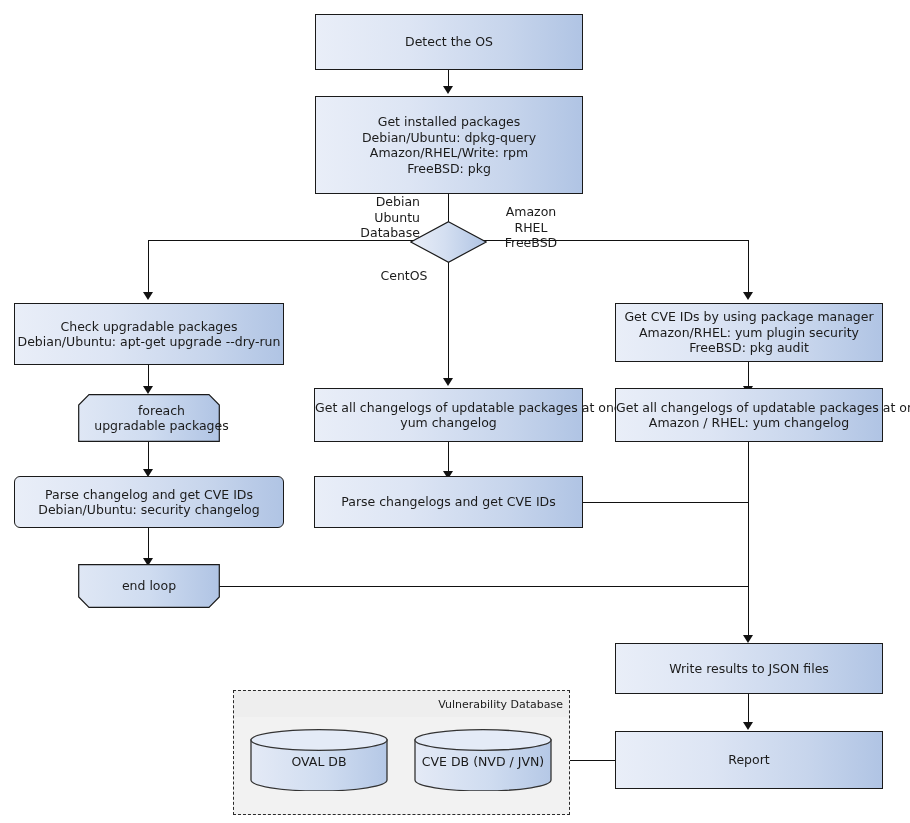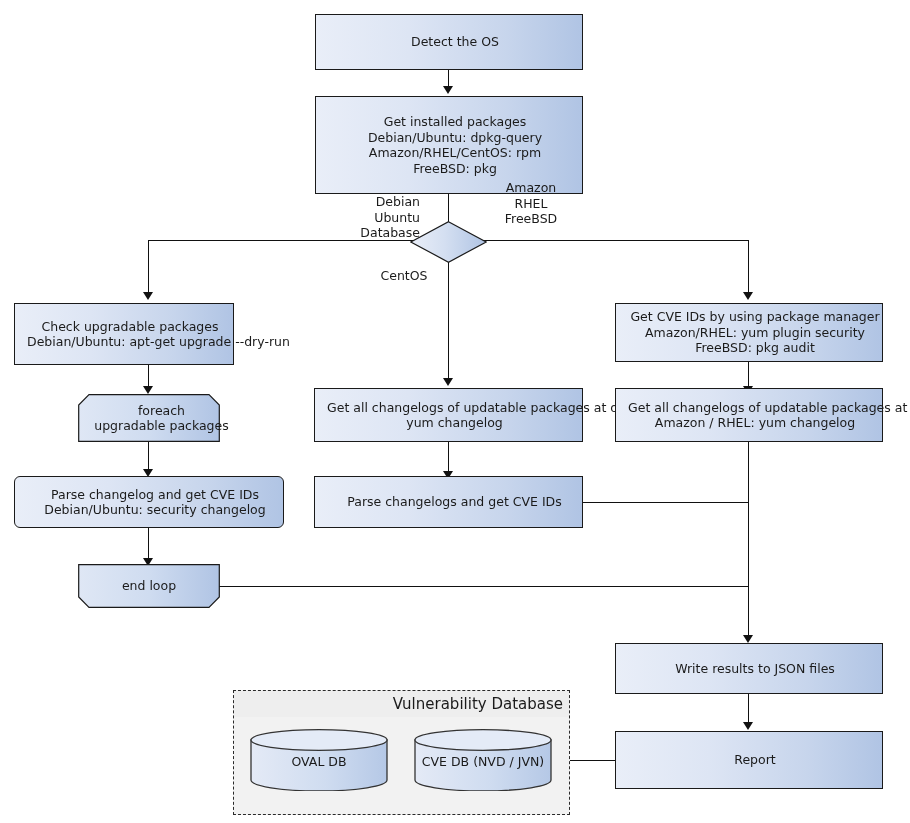--- a/index.html
+++ b/index.html
@@ -10,21 +10,20 @@
   .node{
     position:absolute;
     box-sizing:border-box;
     display:flex;align-items:center;justify-content:center;
     text-align:center;
     color:#1b1b1b;
     font-size:12.5px;
     line-height:15.5px;
     white-space:nowrap;
     z-index:3;
-    padding-left:12px;
   }
   .rect{
     border:1px solid #1a1a1a;
     background:linear-gradient(to right,#e9eef8 0%,#dde5f4 35%,#c7d5ec 72%,#b0c4e4 100%);
   }
   .node .label{display:block;width:100%;}
 
   
   .loopbox{
     position:absolute;z-index:3;
@@ -53,21 +52,21 @@
     background:#f2f2f2;
     z-index:1;
   }
   .group-head{
     position:absolute;left:0;right:0;top:0;height:26px;
     background:#eeeeee;
     border-bottom:0px solid transparent;
     display:flex;align-items:center;justify-content:flex-end;
     padding-right:6px;
     box-sizing:border-box;
-    font-size:15px;color:#1b1b1b;
+    font-size:11px;color:#1b1b1b;
   }
 
   
   .edge{position:absolute;background:#111;z-index:2;}
   .edge.h{height:1.3px;}
   .edge.v{width:1.3px;}
   .arrow{
     position:absolute;width:0;height:0;z-index:2;
     border-left:5.2px solid transparent;
     border-right:5.2px solid transparent;
@@ -130,55 +129,55 @@
   <div class="arrow" style="left:743px;top:722px;"></div>
 
   <div class="edge h" style="left:570px;top:760px;width:46px;"></div>
 
   <div class="edgelabel" style="left:330px;top:194px;width:90px;text-align:right;">
     <span>Debian</span><br>
     <span>Ubuntu</span><br>
     <span>Database</span>
   </div>
 
-  <div class="edgelabel" style="left:486px;top:180px;width:90px;text-align:center;">
+  <div class="edgelabel" style="left:486px;top:204px;width:90px;text-align:center;">
     <span>Amazon</span><br>
     <span>RHEL</span><br>
     <span>FreeBSD</span>
   </div>
 
   <div class="edgelabel" style="left:368px;top:268px;width:72px;text-align:center;">CentOS</div>
 
   <div class="node rect" style="left:315px;top:14px;width:268px;height:56px;">
     <span class="label">Detect the OS</span>
   </div>
 
   <div class="node rect" style="left:315px;top:96px;width:268px;height:98px;">
     <span class="label">
       <span>Get installed packages</span><br>
       <span>Debian/Ubuntu: dpkg-query</span><br>
-      <span>Amazon/RHEL/CentOS: rpm</span><br>
+      <span>Amazon/RHEL/Write: rpm</span><br>
       <span>FreeBSD: pkg</span>
     </span>
   </div>
 
   <div class="diamond" style="left:410px;top:221px;width:77px;height:42px;">
     <svg width="77" height="42" viewBox="0 0 77 42">
       <defs>
         <linearGradient id="gdia" x1="0" y1="0" x2="1" y2="0">
           <stop offset="0%" stop-color="#e9eef8"></stop>
           <stop offset="45%" stop-color="#d4dff1"></stop>
           <stop offset="100%" stop-color="#b0c4e4"></stop>
         </linearGradient>
       </defs>
       <polygon points="38.5,0.8 76.2,21 38.5,41.2 0.8,21" fill="url(#gdia)" stroke="#1a1a1a" stroke-width="1.2"></polygon>
     </svg>
   </div>
 
-  <div class="node rect ov" style="left:14px;top:303px;width:220px;height:62px;">
+  <div class="node rect ov" style="left:14px;top:303px;width:270px;height:62px;">
     <span class="label">
       <span>Check upgradable packages</span><br>
       <span>Debian/Ubuntu: apt-get upgrade --dry-run</span>
     </span>
   </div>
 
   <div class="loopbox" style="left:78px;top:394px;width:167px;height:48px;">
     <svg width="142" height="48" viewBox="0 0 142 48">
       <defs>
         <linearGradient id="gfe" x1="0" y1="0" x2="1" y2="0">

